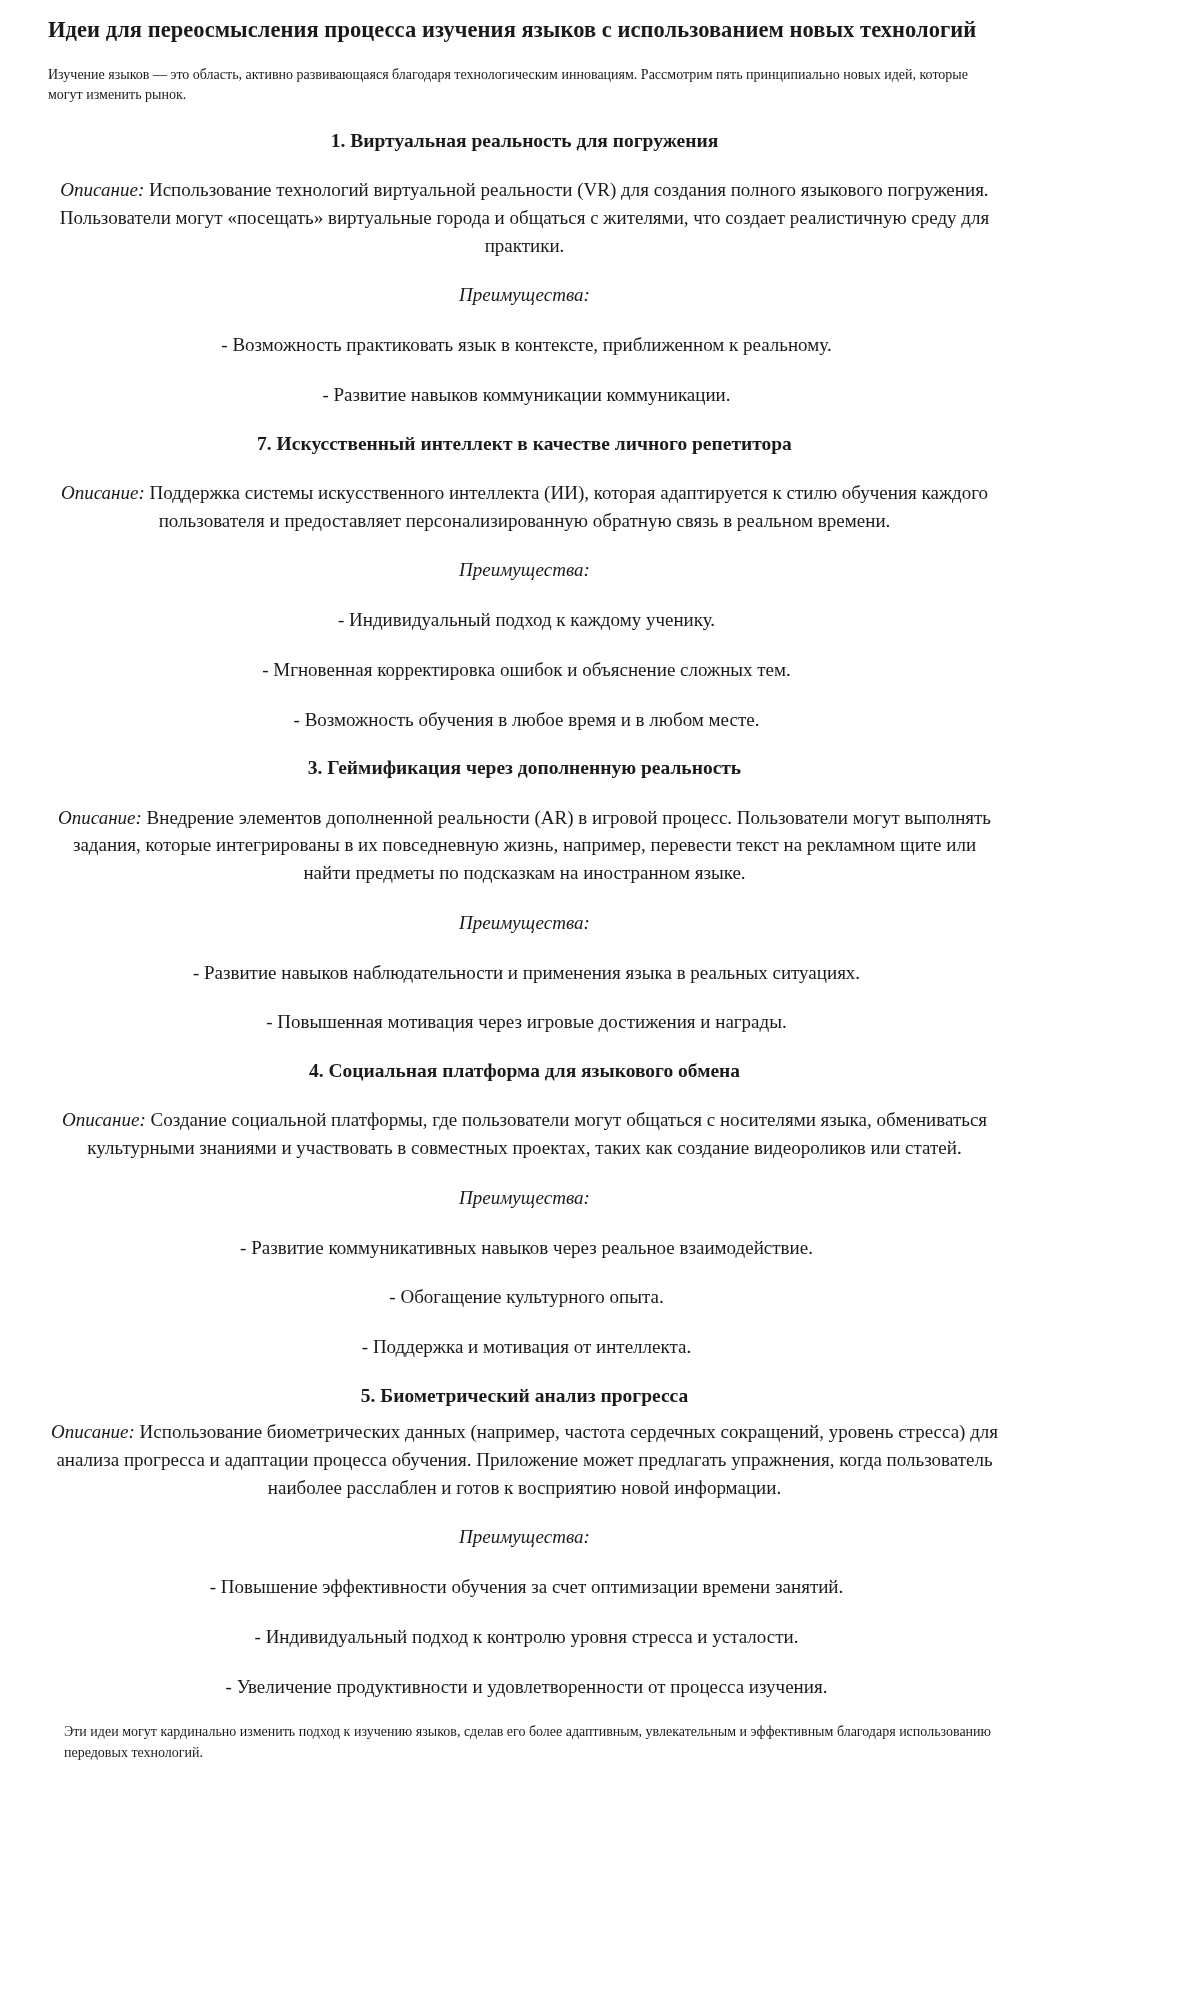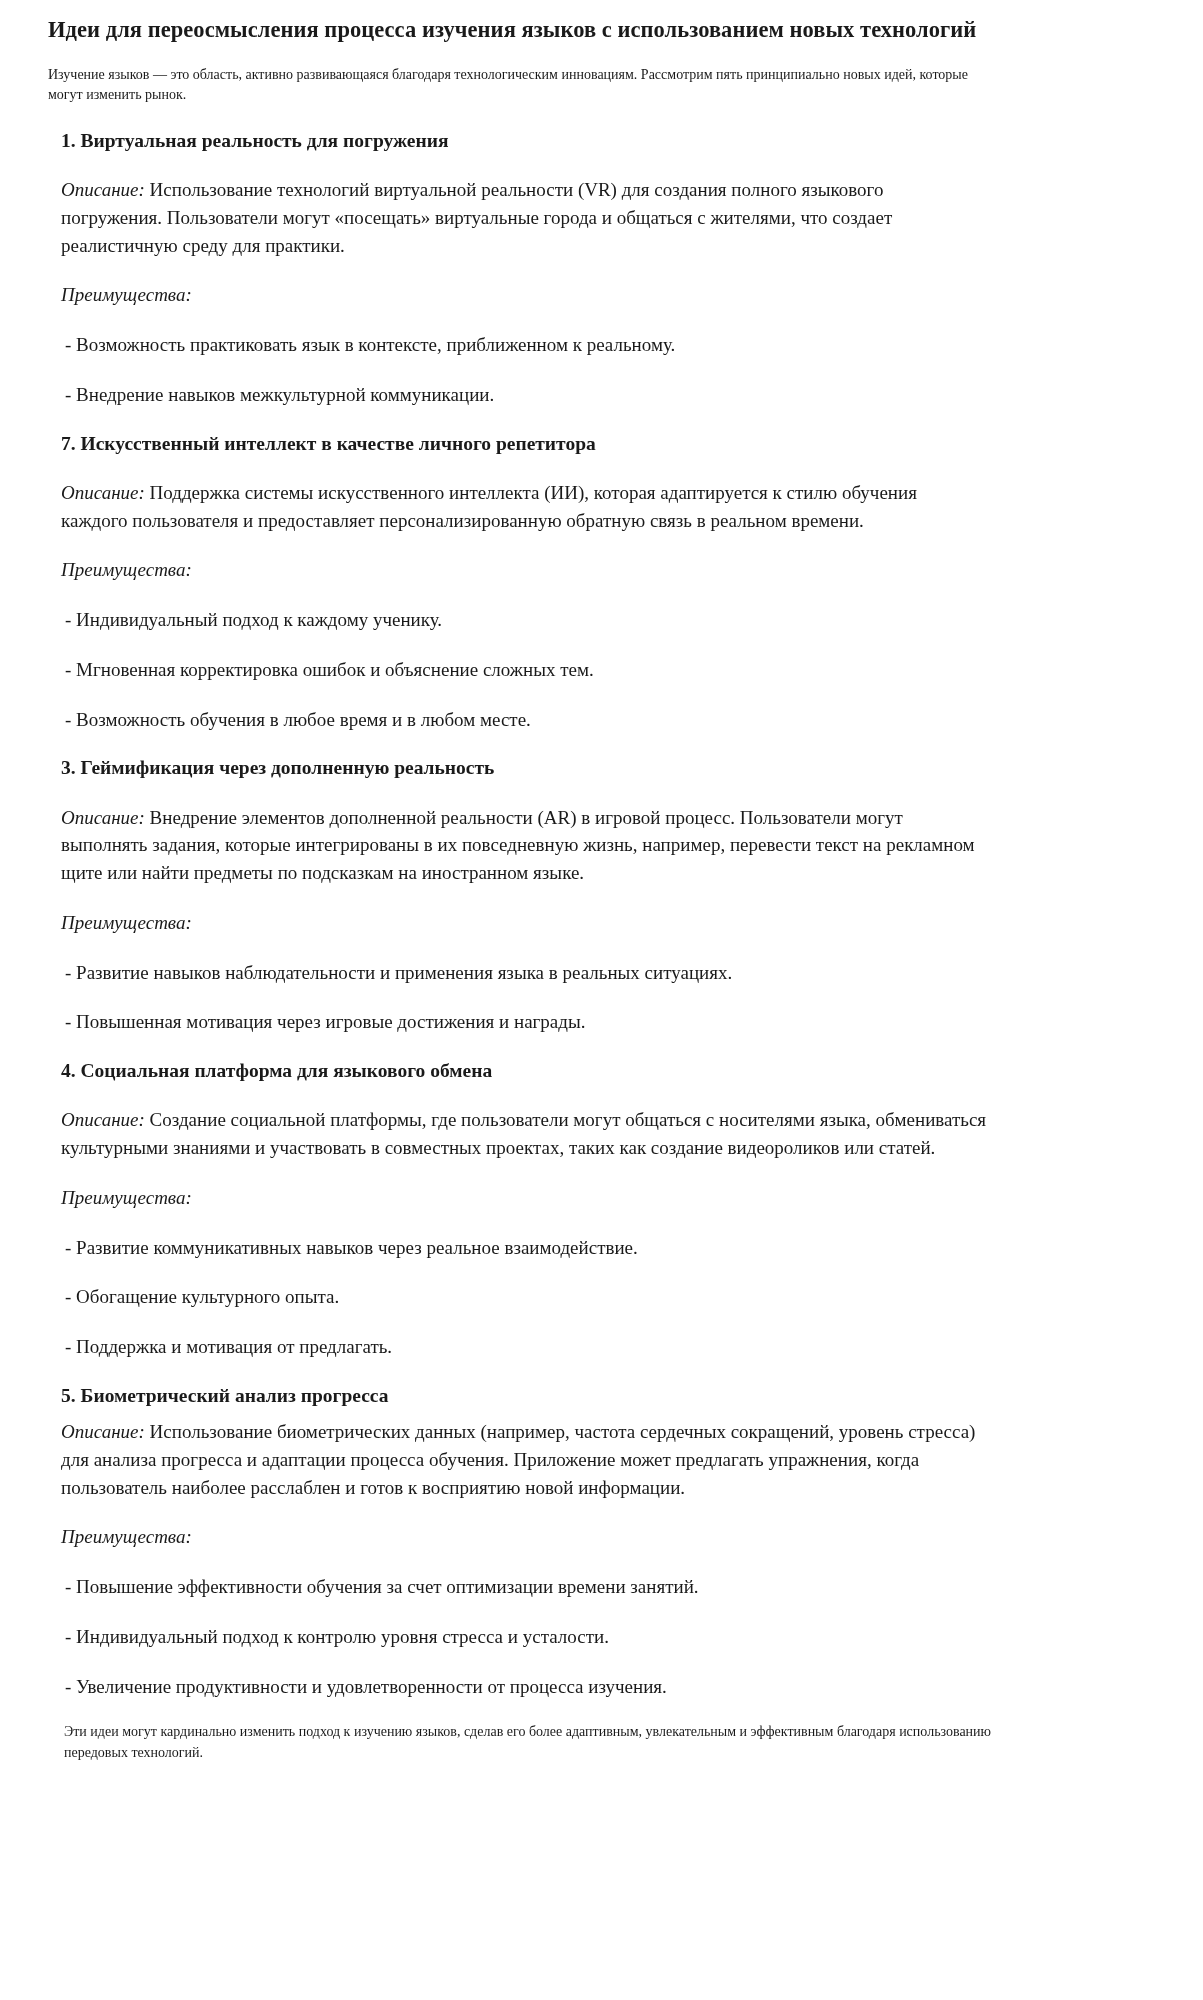--- a/index.html
+++ b/index.html
@@ -30,21 +30,22 @@
     font-size: 14px;
     line-height: 1.46;
     margin: 0 0 22px 0;
   }
   .closing {
     margin-top: 22px;
     margin-bottom: 0;
     margin-left: 16px;
   }
   .section {
-    margin: 13px;
+    margin: 0;
+    text-align: center;
   }
   .section-heading {
     font-size: 19.5px;
     font-weight: bold;
     line-height: 1.35;
     margin: 0 0 22px 0;
   }
   .section.tight .section-heading {
     margin-bottom: 9px;
   }
@@ -91,21 +92,21 @@
 
   <p class="intro">Изучение языков — это область, активно развивающаяся благодаря технологическим инновациям. Рассмотрим пять принципиально новых идей, которые могут изменить рынок.</p>
 
   <div id="sections-container">
       <div class="section">
         <h2 class="section-heading">1. Виртуальная реальность для погружения</h2>
         <p class="desc"><em class="lbl">Описание:</em><span> Использование технологий виртуальной реальности (VR) для создания полного языкового погружения. Пользователи могут «посещать» виртуальные города и общаться с жителями, что создает реалистичную среду для практики.</span></p>
         <span class="benefits-label">Преимущества:</span>
         <ul class="benefit-list">
           <li class="benefit-item"><span class="bullet-dash">-</span><span> Возможность практиковать язык в контексте, приближенном к реальному.</span></li>
-          <li class="benefit-item"><span class="bullet-dash">-</span><span> Внедрение навыков межкультурной коммуникации.</span></li>
+          <li class="benefit-item"><span class="bullet-dash">-</span><span> Развитие навыков коммуникации коммуникации.</span></li>
         </ul>
       </div>
       <div class="section">
         <h2 class="section-heading">7. Искусственный интеллект в качестве личного репетитора</h2>
         <p class="desc"><em class="lbl">Описание:</em><span> Поддержка системы искусственного интеллекта (ИИ), которая адаптируется к стилю обучения каждого пользователя и предоставляет персонализированную обратную связь в реальном времени.</span></p>
         <span class="benefits-label">Преимущества:</span>
         <ul class="benefit-list">
           <li class="benefit-item"><span class="bullet-dash">-</span><span> Индивидуальный подход к каждому ученику.</span></li>
           <li class="benefit-item"><span class="bullet-dash">-</span><span> Мгновенная корректировка ошибок и объяснение сложных тем.</span></li>
           <li class="benefit-item"><span class="bullet-dash">-</span><span> Возможность обучения в любое время и в любом месте.</span></li>
@@ -120,21 +121,21 @@
           <li class="benefit-item"><span class="bullet-dash">-</span><span> Повышенная мотивация через игровые достижения и награды.</span></li>
         </ul>
       </div>
       <div class="section">
         <h2 class="section-heading">4. Социальная платформа для языкового обмена</h2>
         <p class="desc"><em class="lbl">Описание:</em><span> Создание социальной платформы, где пользователи могут общаться с носителями языка, обмениваться культурными знаниями и участвовать в совместных проектах, таких как создание видеороликов или статей.</span></p>
         <span class="benefits-label">Преимущества:</span>
         <ul class="benefit-list">
           <li class="benefit-item"><span class="bullet-dash">-</span><span> Развитие коммуникативных навыков через реальное взаимодействие.</span></li>
           <li class="benefit-item"><span class="bullet-dash">-</span><span> Обогащение культурного опыта.</span></li>
-          <li class="benefit-item"><span class="bullet-dash">-</span><span> Поддержка и мотивация от предлагать.</span></li>
+          <li class="benefit-item"><span class="bullet-dash">-</span><span> Поддержка и мотивация от интеллекта.</span></li>
         </ul>
       </div>
       <div class="section tight">
         <h2 class="section-heading">5. Биометрический анализ прогресса</h2>
         <p class="desc"><em class="lbl">Описание:</em><span> Использование биометрических данных (например, частота сердечных сокращений, уровень стресса) для анализа прогресса и адаптации процесса обучения. Приложение может предлагать упражнения, когда пользователь наиболее расслаблен и готов к восприятию новой информации.</span></p>
         <span class="benefits-label">Преимущества:</span>
         <ul class="benefit-list">
           <li class="benefit-item"><span class="bullet-dash">-</span><span> Повышение эффективности обучения за счет оптимизации времени занятий.</span></li>
           <li class="benefit-item"><span class="bullet-dash">-</span><span> Индивидуальный подход к контролю уровня стресса и усталости.</span></li>
           <li class="benefit-item"><span class="bullet-dash">-</span><span> Увеличение продуктивности и удовлетворенности от процесса изучения.</span></li>

